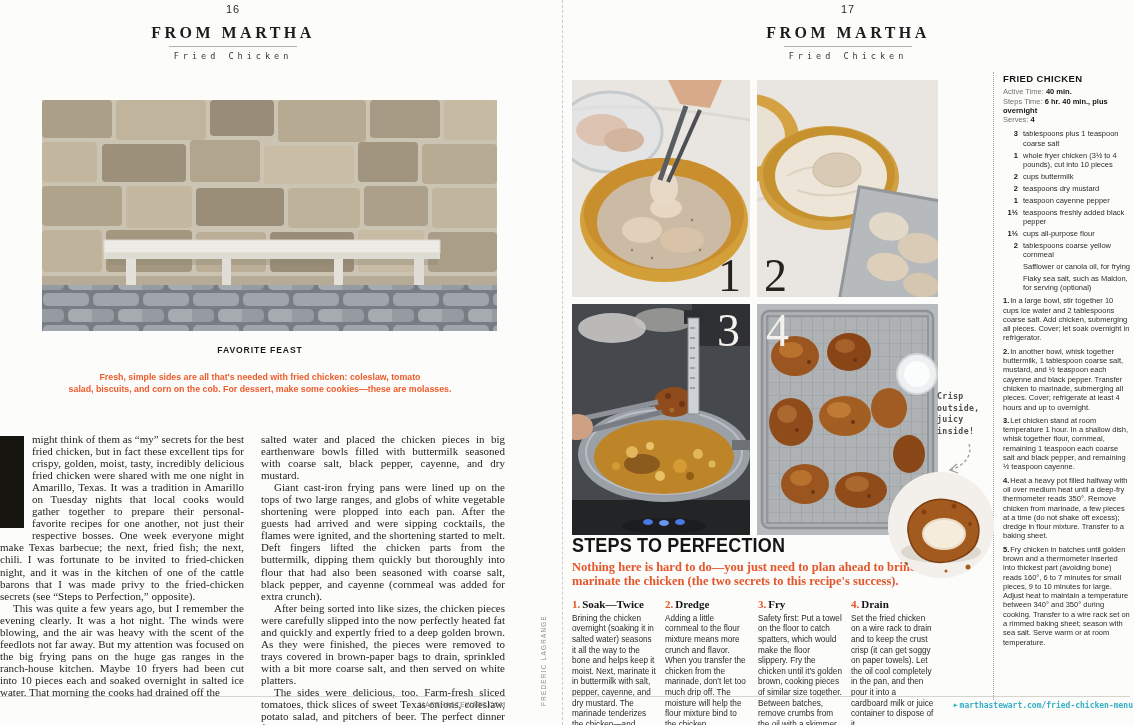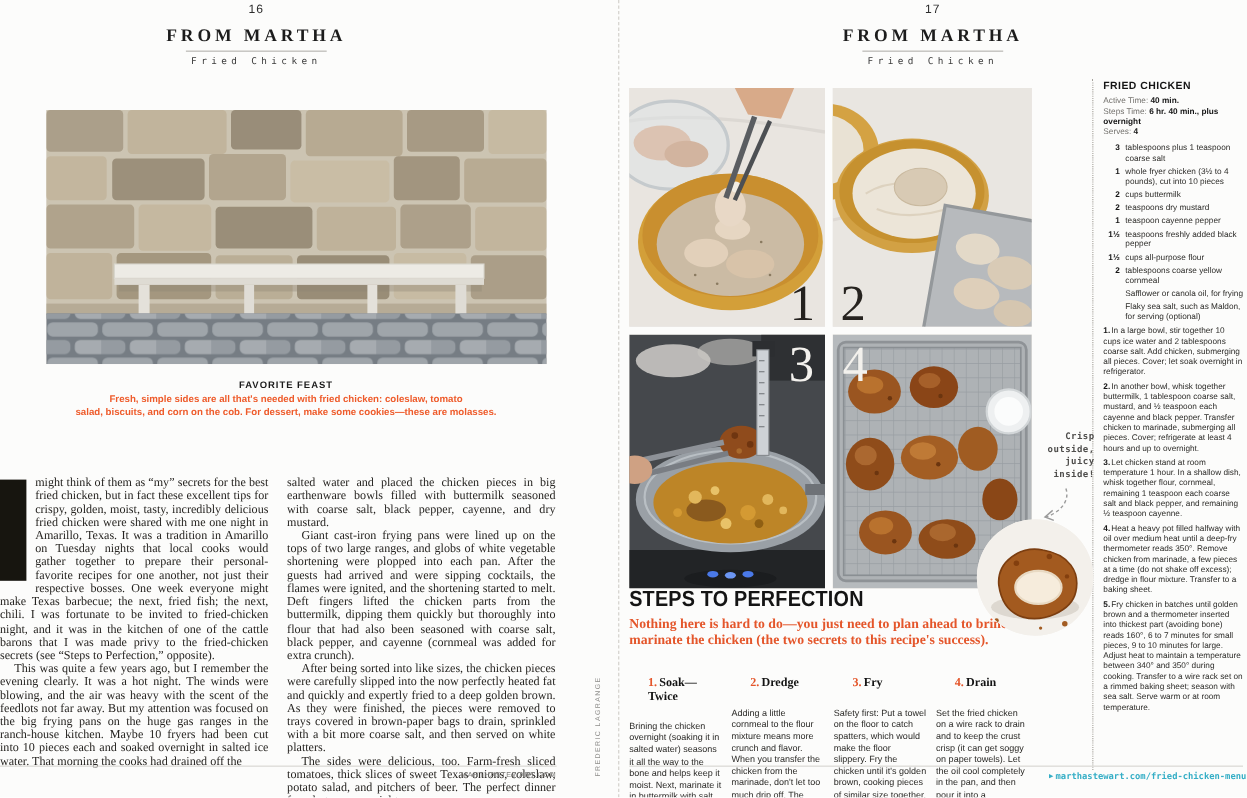--- a/index.html
+++ b/index.html
@@ -26,21 +26,21 @@
   .phnum{position:absolute;font-family:"Liberation Serif",serif;font-size:46px;line-height:1;z-index:3;}
   #n1{right:9px;bottom:-2px;color:#24211e;}
   #n2{left:7px;bottom:-2px;color:#26231f;}
   #n3{right:10px;top:4px;color:#f3f1ed;}
   #n4{left:9px;top:4px;color:#f3f1ed;}
 
   
   #caption{position:absolute;left:60px;top:345px;width:400px;text-align:center;}
   .cap-title{font-size:8.6px;font-weight:bold;letter-spacing:0.9px;color:#1b1b1b;}
   .cap-line{display:block;font-size:8.8px;font-weight:bold;color:#ee5b2b;line-height:12.4px;}
-  .cap-line:first-of-type{margin-top:1px;}
+  .cap-line:first-of-type{margin-top:16px;}
 
   
   .bodycol{position:absolute;top:433px;font-family:"Liberation Serif",serif;font-size:11px;
            line-height:12.05px;color:#262421;text-align:justify;}
   #col1{left:0;width:244px;}
   #col2{left:261px;width:244px;}
   .bodycol p{margin:0;}
   .ind{text-indent:13px;}
   .dropcap{float:left;width:24px;height:92px;background:#17150f;margin:3px 8px 2px 0;}
 
@@ -50,37 +50,37 @@
   #footer-left{position:absolute;left:300px;top:701px;width:206px;text-align:right;
                font-size:6.5px;letter-spacing:0.7px;color:#7e7d7b;}
 
   
   #gutter{position:absolute;left:562px;top:0;height:725px;border-left:1px dashed #cfccc7;}
   #dotsep{position:absolute;left:993px;top:72px;height:628px;border-left:1px dotted #a5a19b;}
   #credit{position:absolute;left:540px;top:596px;height:110px;writing-mode:vertical-rl;
           transform:rotate(180deg);font-size:6.3px;letter-spacing:1.3px;color:#8e8d8b;}
 
   
-  #note{position:absolute;left:937px;top:391px;width:58px;text-align:right;z-index:4;
+  #note{position:absolute;left:937px;top:391px;width:58px;text-align:left;z-index:4;
         font-family:"DejaVu Sans Mono","Liberation Mono",monospace;font-size:8.2px;font-weight:bold;
         line-height:11.6px;letter-spacing:0.4px;color:#4f4e4c;white-space:pre-line;}
   #note-arrow{position:absolute;left:939px;top:442px;width:40px;height:34px;z-index:4;}
   #circle-inset{position:absolute;left:888px;top:472px;width:106px;height:106px;border-radius:50%;
                 overflow:hidden;background:#f3f0eb;z-index:6;}
   #circle-inset svg{display:block;width:100%;height:100%;}
 
   
   #steps{position:absolute;left:572px;top:534px;width:414px;}
   .steps-title{font-size:20px;font-weight:bold;color:#141414;transform:scaleX(0.9);
                transform-origin:left;white-space:nowrap;letter-spacing:0.2px;}
   .steps-intro{margin-top:3px;width:402px;font-family:"Liberation Serif",serif;font-weight:bold;
                font-size:12.5px;line-height:14.4px;color:#e4562b;}
   .steps-cols{display:flex;gap:9px;margin-top:9px;}
   .scol{width:84px;flex:none;}
-  .scol h4{margin:17px;font-family:"Liberation Serif",serif;font-size:11px;font-weight:bold;color:#141414;}
+  .scol h4{margin:0;font-family:"Liberation Serif",serif;font-size:11px;font-weight:bold;color:#141414;}
   .scol h4 .snum{color:#e4562b;margin-right:2px;}
   .scol p{margin:4px 0 0;font-size:8.2px;line-height:10.6px;color:#2b2a27;}
 
   
   #footer-right{position:absolute;left:700px;top:700px;width:433px;text-align:right;
                 font-family:"DejaVu Sans Mono","Liberation Mono",monospace;font-size:8px;
                 line-height:10px;}
   #footer-right .f1{color:#35aec6;font-weight:bold;}
   #footer-right .f2{color:#4aa6ba;}
   .marker{font-size:6.5px;vertical-align:1px;margin-right:2px;color:#35aec6;}

